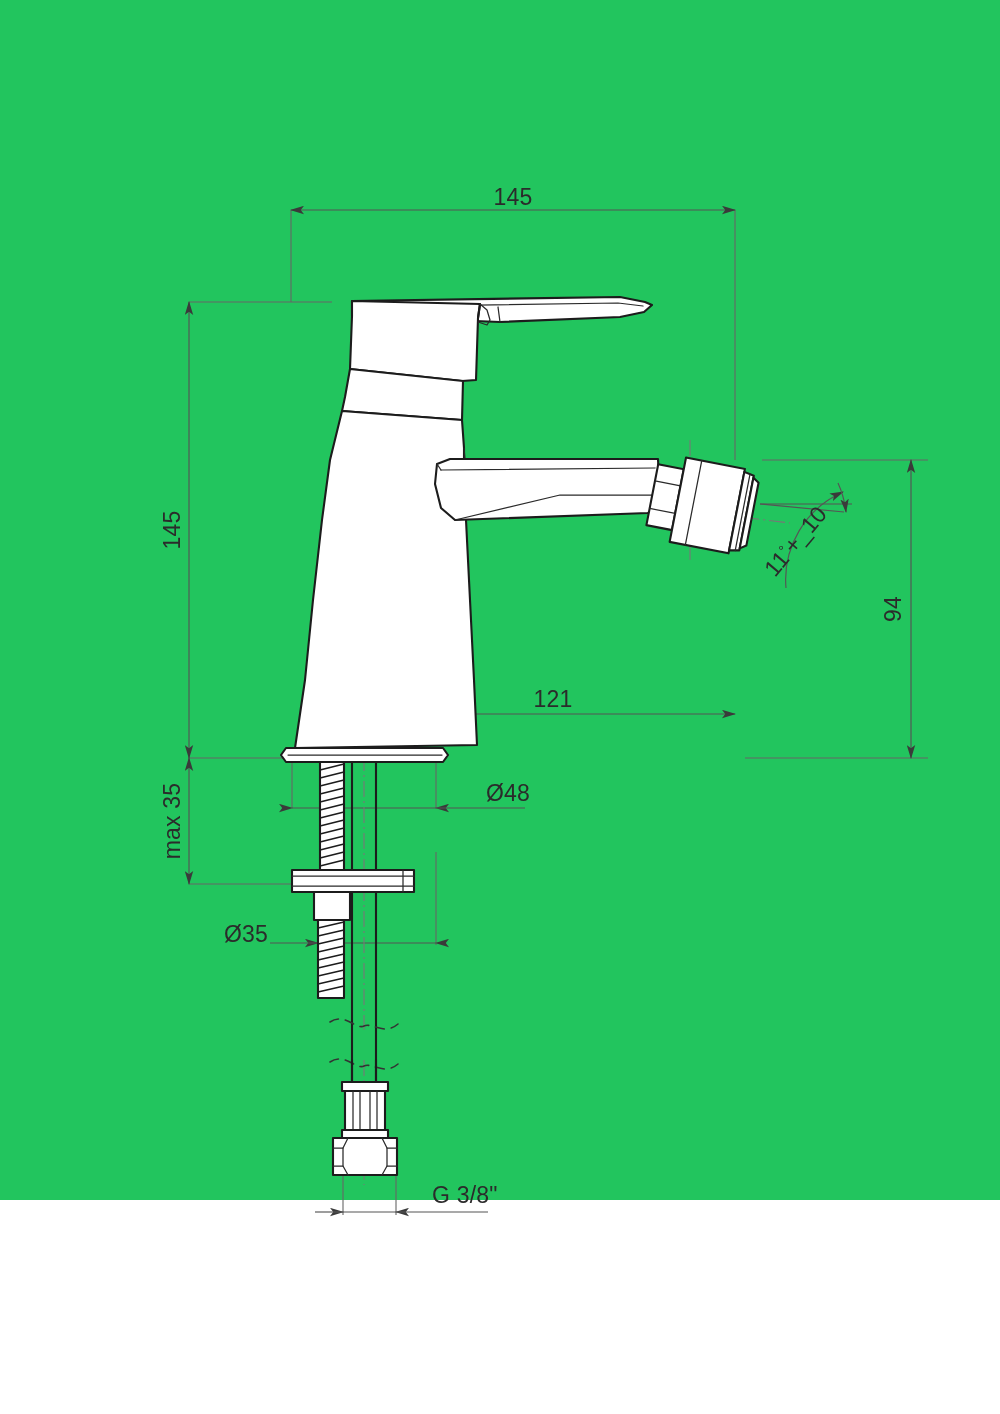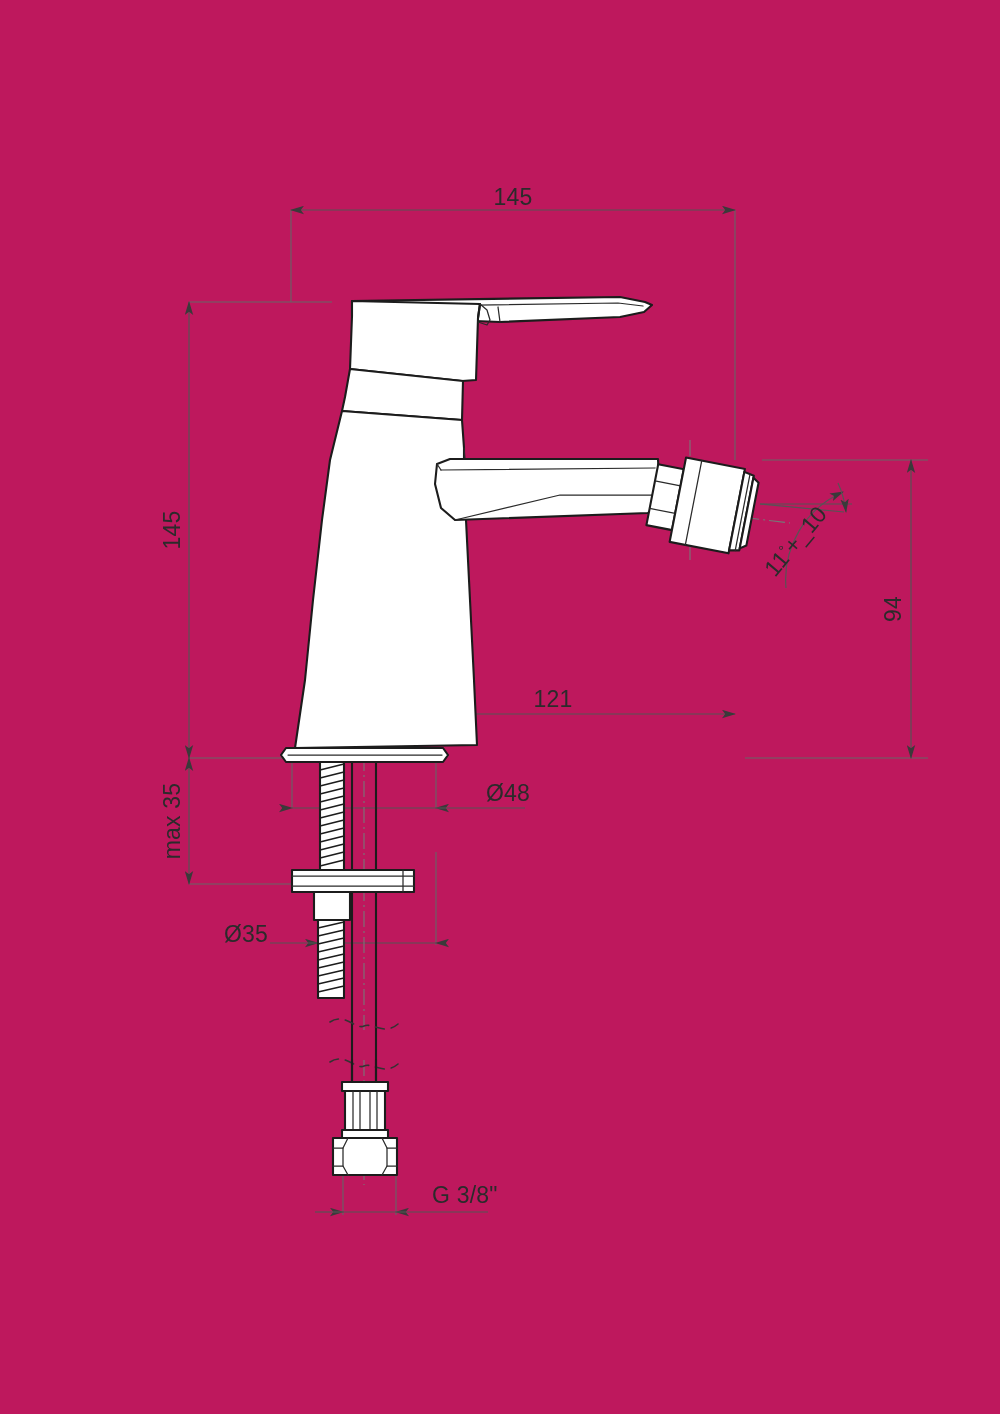--- a/index.html
+++ b/index.html
@@ -9,22 +9,22 @@
   }
   body {
     width: 1000px;
     height: 1414px;
     font-family: "Liberation Sans", "DejaVu Sans", sans-serif;
     overflow: hidden;
   }
   #drawing-root {
     position: relative;
     width: 1000px;
-    height: 1414px;
-    background: #be185d;
+    height: 1200px;
+    background: #22c55e;
   }
   svg#tech-drawing {
     display: block;
     width: 1000px;
     height: 1414px;
   }
   .dim-text {
     font-family: "Liberation Sans", "DejaVu Sans", sans-serif;
     font-size: 23px;
     fill: #2b2b2b;

